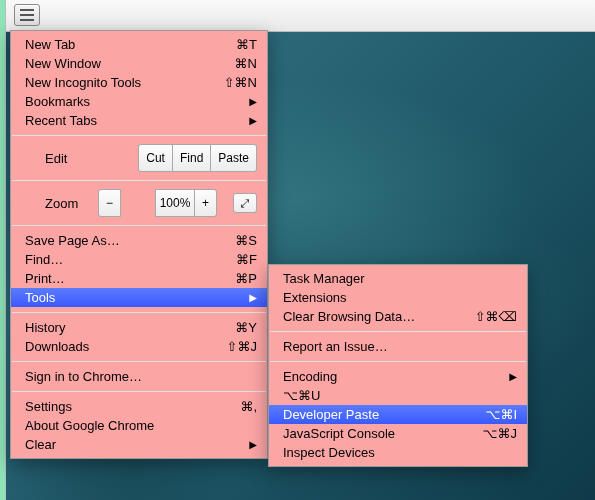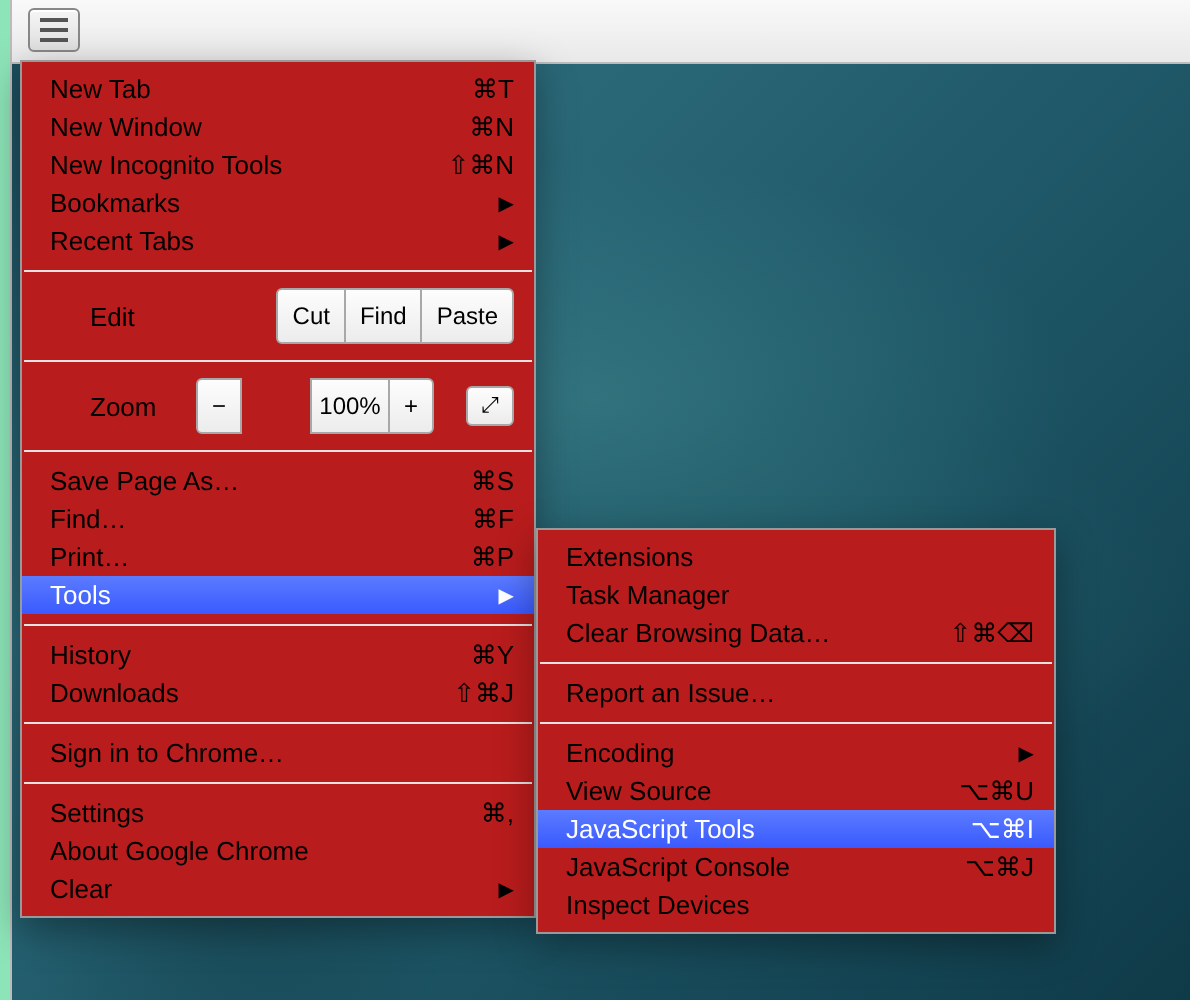--- a/index.html
+++ b/index.html
@@ -34,21 +34,21 @@
     width: 26px; height: 22px;
     border: 1px solid #888; border-radius: 3px;
     background: linear-gradient(#f5f5f5, #e0e0e0);
     display: flex; flex-direction: column; justify-content: center; align-items: center;
     gap: 3px;
     box-shadow: inset 0 1px 0 #fff;
   }
   .hamburger-btn .bar { width: 14px; height: 2px; background: #555; }
   .menu {
     position: absolute;
-    background: #b91c1c;
+    background: #fca5a5;
     border: 1px solid #999;
     box-shadow: 0 6px 18px rgba(0,0,0,0.35);
     padding: 4px 0;
   }
   .main-menu { left: 10px; top: 30px; width: 258px; }
   .sub-menu  { left: 268px; top: 264px; width: 260px; }
   .item {
     display: flex; align-items: center;
     height: 19px;
     padding: 0 10px 0 14px;
@@ -187,46 +187,45 @@
     <span class="label">About Google Chrome</span>
   </div>
   <div class="item">
     <span class="label">Clear</span>
     <span class="arrow">▶</span>
   </div>
 </div>
 
 <div class="menu sub-menu">
   <div class="item">
+    <span class="label">Task Manager</span>
+  </div>
+  <div class="item">
     <span class="label">Extensions</span>
-  </div>
-  <div class="item">
-    <span class="label">Task Manager</span>
   </div>
   <div class="item">
     <span class="label">Clear Browsing Data…</span>
     <span class="shortcut">⇧⌘⌫</span>
   </div>
   <div class="sep"></div>
 
   <div class="item">
     <span class="label">Report an Issue…</span>
   </div>
   <div class="sep"></div>
 
   <div class="item">
     <span class="label">Encoding</span>
     <span class="arrow">▶</span>
   </div>
   <div class="item">
-    <span class="label">View Source</span>
     <span class="shortcut">⌥⌘U</span>
   </div>
   <div class="item highlight">
-    <span class="label">JavaScript Tools</span>
+    <span class="label">Developer Paste</span>
     <span class="shortcut">⌥⌘I</span>
   </div>
   <div class="item">
     <span class="label">JavaScript Console</span>
     <span class="shortcut">⌥⌘J</span>
   </div>
   <div class="item">
     <span class="label">Inspect Devices</span>
   </div>
 </div>

